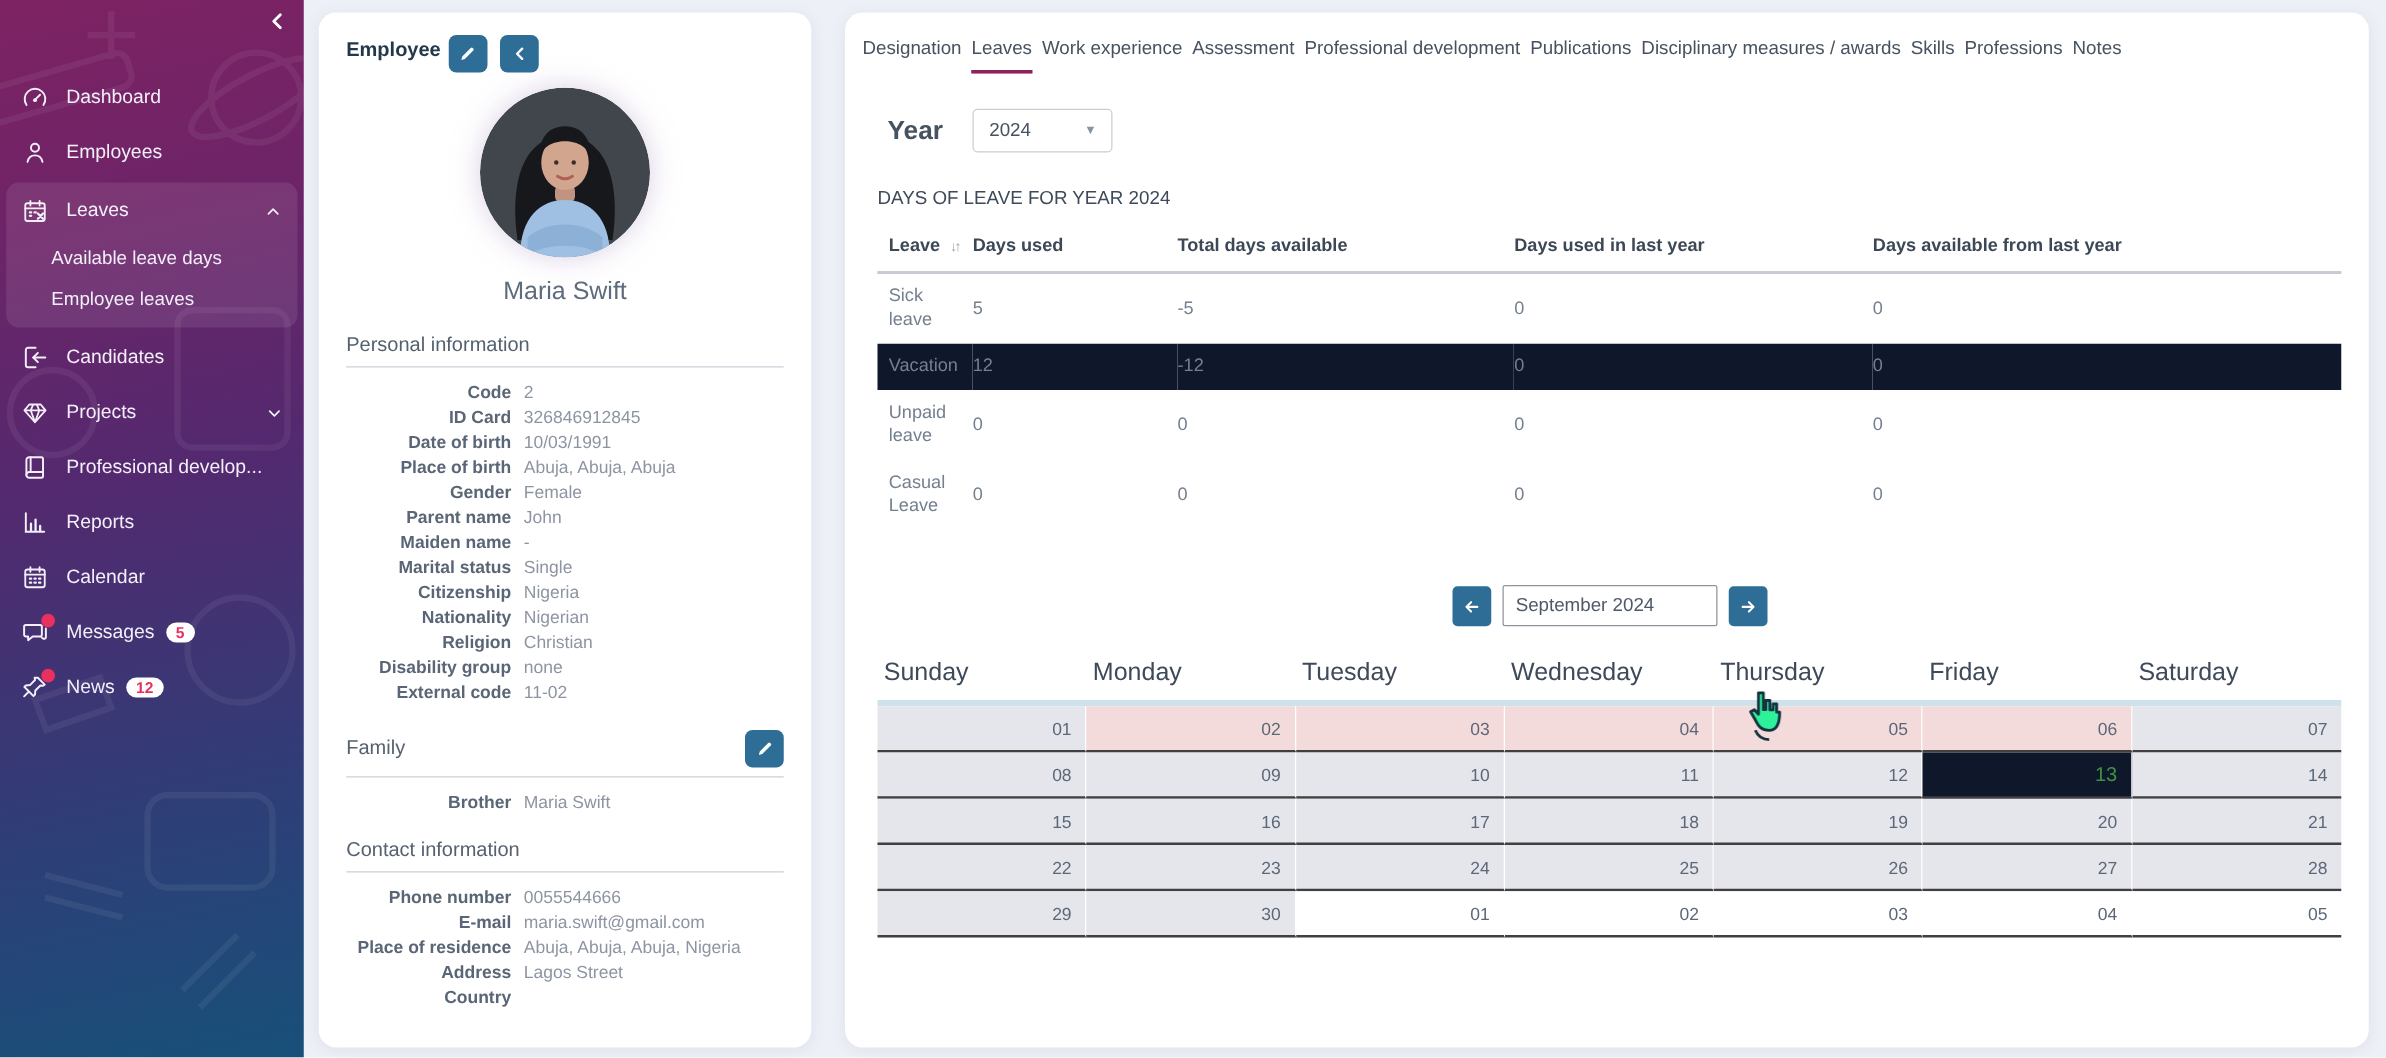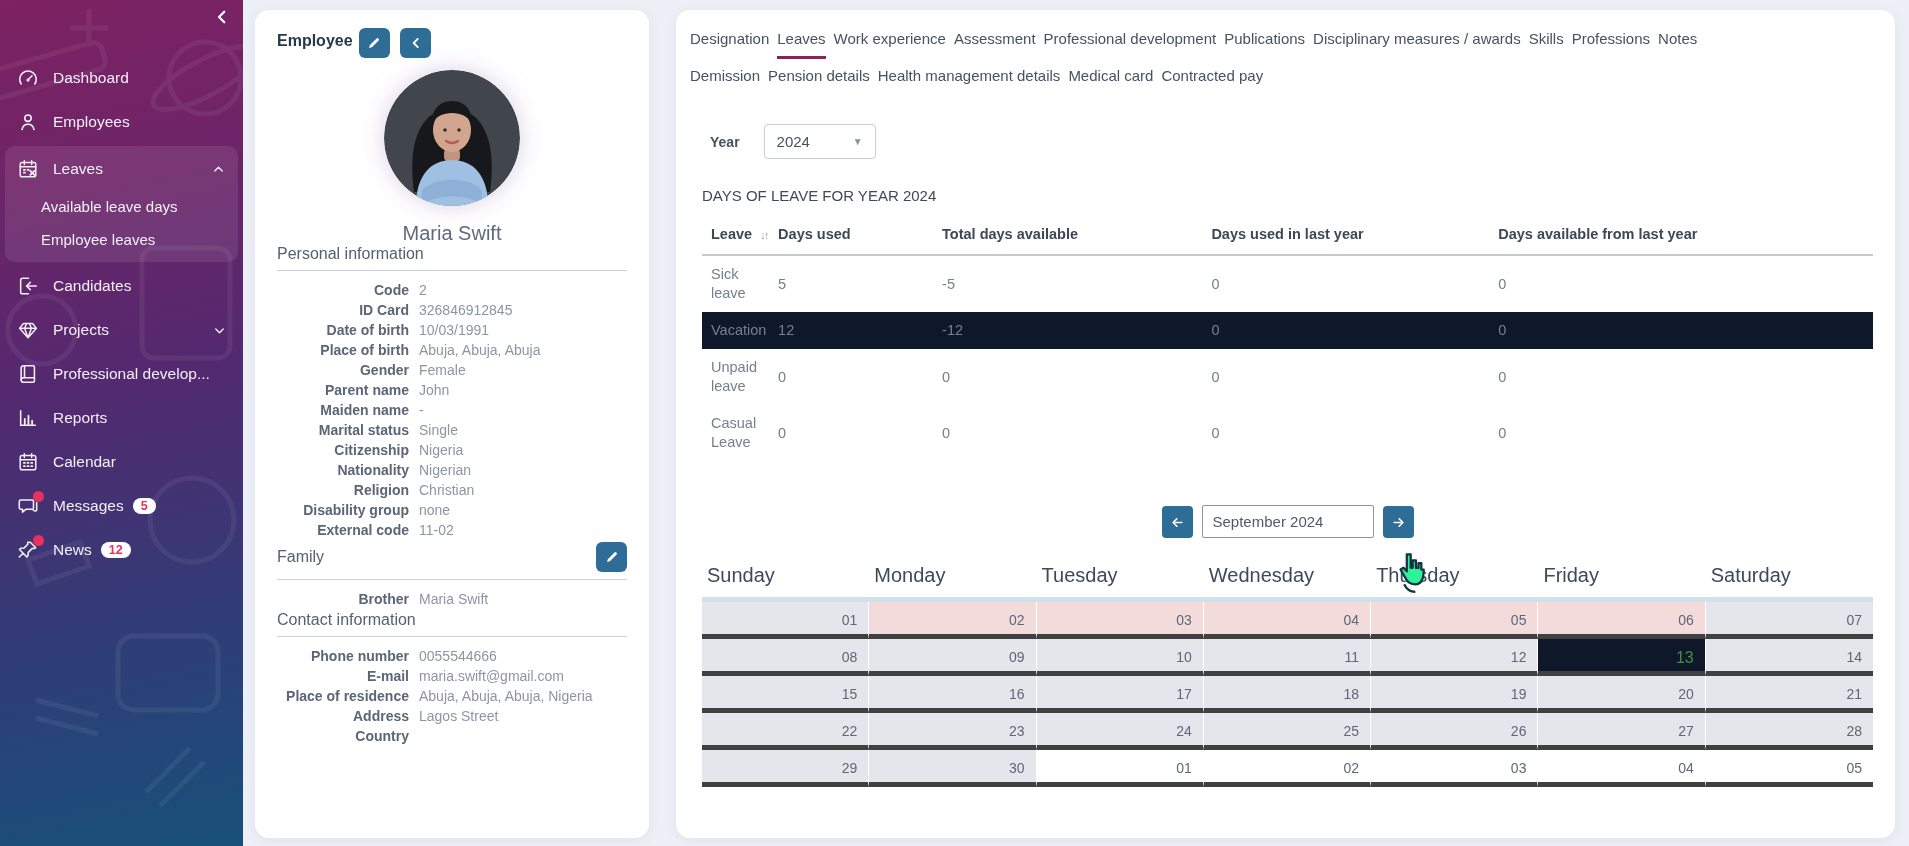--- a/index.html
+++ b/index.html
@@ -57,21 +57,21 @@
     color: #fff; display: inline-flex; align-items: center; justify-content: center;
     margin-left: 6px; cursor: pointer;
   }
   .btn-teal svg { width: 14px; height: 14px; }
   .avatar-wrap { display: flex; justify-content: center; margin-top: 12px; }
   .avatar {
     width: 136px; height: 136px; border-radius: 50%; overflow: hidden;
     box-shadow: 0 0 22px rgba(190,170,205,.55);
   }
   .emp-name { text-align: center; font-size: 20px; color: #5e6b7c; margin-top: 16px; font-weight: normal; }
-  .section { }
+  .section { margin-top: 23px; }
   .section-head {
     display: flex; justify-content: space-between; align-items: center;
     font-size: 16px; color: #55616f; padding-bottom: 7px; border-bottom: 1px solid #ccd0d8;
     min-height: 24px;
   }
   .fields { margin-top: 11px; }
   .field-row { display: flex; margin: 4px 0; font-size: 14px; line-height: 16px; }
   .f-label { flex: 0 0 132px; width: 132px; text-align: right; font-weight: bold; color: #5a6676; }
   .f-value { margin-left: 10px; color: #8d95a3; }
 
@@ -81,21 +81,21 @@
   .tab-row { display: flex; overflow: hidden; }
   .tab {
     padding: 8px 0 9px; margin: 0 4px; font-size: 15px; color: #46525f;
     white-space: nowrap; cursor: pointer; border-bottom: 3px solid transparent;
   }
   .tab:first-child { margin-left: 2px; }
   .tab.active { border-bottom-color: #8e2158; }
   .main-content { padding: 0 22px 0 26px; }
 
   .year-row { display: flex; align-items: center; margin-top: 28px; margin-left: 8px; }
-  .year-label { font-weight: bold; font-size: 14px; color: #46525f; }
+  .year-label { font-weight: bold; font-size: 21px; color: #46525f; }
   .year-select {
     margin-left: 24px; width: 112px; height: 35px; border: 1px solid #c9cdd5; border-radius: 4px;
     display: flex; align-items: center; justify-content: space-between; padding: 0 12px;
     font-size: 15px; color: #46525f; cursor: pointer; background: #fff;
   }
   .caret { color: #8a93a0; font-size: 10px; }
 
   .table-heading { margin-top: 28px; font-size: 15px; color: #3e4a59; }
 
   table.leave { width: 100%; border-collapse: collapse; margin-top: 12px; }
@@ -120,21 +120,21 @@
   }
 
   .calendar { margin-top: 24px; }
   .cal-head { display: grid; grid-template-columns: repeat(7, 1fr); }
   .cal-head div { font-size: 20px; color: #3e4a59; padding: 2px 0 10px 5px; }
   .cal-strip { height: 5px; background: #cfe2ec; }
   .cal-grid { display: grid; grid-template-columns: repeat(7, 1fr); }
   .cal-cell {
     height: 37px; line-height: 37px; text-align: right; padding-right: 11px;
     font-size: 14px; color: #5c6878;
-    border-right: 1px solid #fff; border-bottom: 5px solid #404040; cursor: pointer;
+    border-right: 1px solid #fff; border-bottom: 2px solid #404040; cursor: pointer;
   }
   .cal-cell:nth-child(7n) { border-right: none; }
   .t-gray { background: #e5e5ec; }
   .t-pink { background: #f3dbdb; }
   .t-next { background: #ffffff; }
   .t-selected { background: #0f172a; color: #3f9142; font-size: 16px; }
 
   .cursor { position: fixed; left: 1393px; top: 552px; z-index: 60; pointer-events: none; }
 </style>
 </head>
@@ -428,27 +428,20 @@
           <div class="tab">Designation</div>
           <div class="tab active">Leaves</div>
           <div class="tab">Work experience</div>
           <div class="tab">Assessment</div>
           <div class="tab">Professional development</div>
           <div class="tab">Publications</div>
           <div class="tab">Disciplinary measures / awards</div>
           <div class="tab">Skills</div>
           <div class="tab">Professions</div>
           <div class="tab">Notes</div>
-        </div>
-      <div class="tab-row" id="tabs-row-2">
-          <div class="tab">Demission</div>
-          <div class="tab">Pension details</div>
-          <div class="tab">Health management details</div>
-          <div class="tab">Medical card</div>
-          <div class="tab">Contracted pay</div>
         </div>
     </div>
 
     <div class="main-content">
       <div class="year-row">
         <span class="year-label">Year</span>
         <div class="year-select">
           <span>2024</span>
           <span class="caret">▼</span>
         </div>

